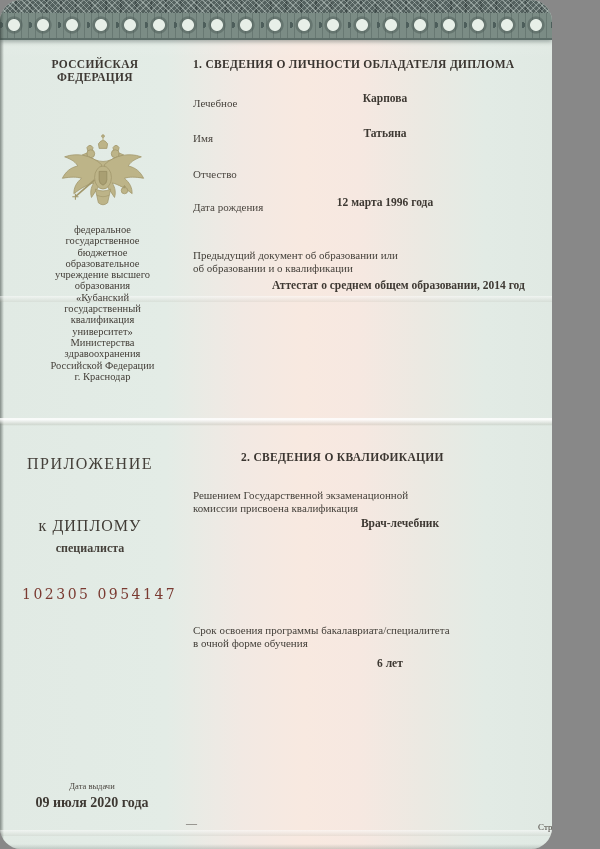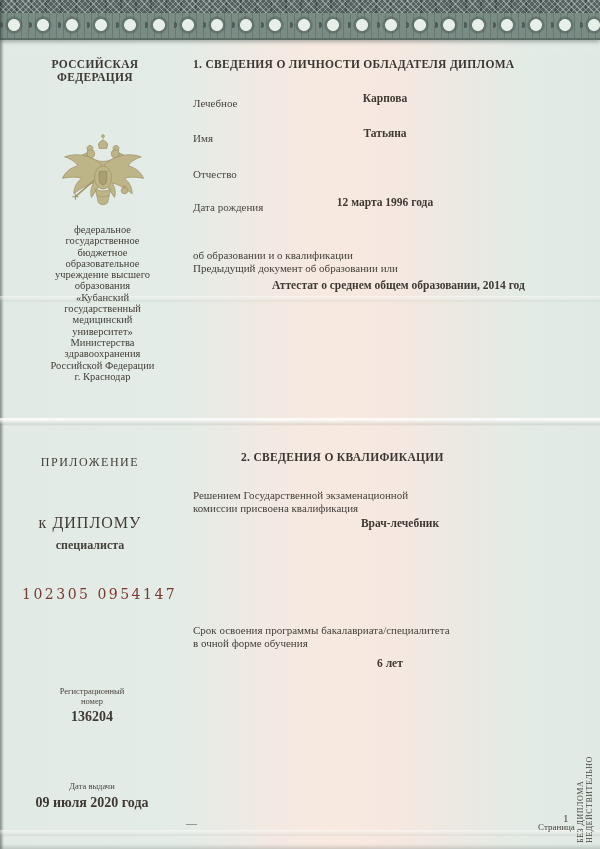--- a/index.html
+++ b/index.html
@@ -1,22 +1,23 @@
 <!DOCTYPE html>
 <html><head>
 <meta charset="utf-8">
 <style>
   html,body{margin:0;padding:0;background:#888;}
   .page{
-    position:relative;width:600px;height:849px;overflow:hidden;
+    position:relative;width:552px;height:849px;overflow:hidden;
     font-family:"Liberation Serif","DejaVu Serif",serif;
     color:#44403a;
     background:
       linear-gradient(180deg, rgba(255,255,255,.25) 0, rgba(255,255,255,0) 60px),
       linear-gradient(90deg,#e1eae4 0%,#e3ece6 30%,#f2e9e3 44%,#f8e9e0 55%,#f6e8e1 65%,#ebe9e2 77%,#e2ebe5 88%,#e0e9e3 100%);
+    border-radius: 21px;
   }
   
   .border-top{position:absolute;top:0;left:0;right:0;height:40px;}
   .lace{
     height:13px;background-color:#54615f;
     background-image:
       repeating-linear-gradient(45deg, rgba(226,238,232,.38) 0 1px, rgba(0,0,0,0) 1px 4px),
       repeating-linear-gradient(-45deg, rgba(226,238,232,.30) 0 1px, rgba(0,0,0,0) 1px 4px),
       repeating-linear-gradient(90deg, rgba(30,40,40,.35) 0 2px, rgba(0,0,0,0) 2px 15px);
   }
@@ -40,21 +41,21 @@
     background:linear-gradient(180deg,rgba(255,255,255,.5),rgba(140,140,125,.12));}
   
   .abs{position:absolute;}
   .ctr{text-align:center;}
   .small{font-size:11px;line-height:13px;}
   .label{font-size:11px;color:#4a453f;}
   .value{font-size:11.5px;font-weight:bold;color:#3e3933;}
   .sec-title{font-size:11.5px;font-weight:bold;letter-spacing:.3px;color:#3b3631;}
   .country{font-size:11.5px;font-weight:bold;line-height:13px;letter-spacing:.3px;color:#3d3833;}
   .inst{font-size:10.5px;line-height:11.3px;color:#45403a;text-align:center;}
-  .suppl-1{font-size:12px;letter-spacing:1.5px;color:#45403a;}
+  .suppl-1{font-size:16px;letter-spacing:1.5px;color:#45403a;}
   .suppl-2{font-size:16px;letter-spacing:1px;color:#413c36;margin-top:44px;}
   .suppl-3{font-size:12px;font-weight:bold;color:#45403a;}
   .serial{font-family:"DejaVu Serif",serif;font-size:14px;letter-spacing:2.5px;color:#7a3a31;}
   .tiny{font-size:8.5px;line-height:10px;color:#4a453f;}
   .num-big{font-size:14px;font-weight:bold;color:#3e3933;}
   .side-note{
     font-size:8px;letter-spacing:.5px;color:#46453f;
     writing-mode:vertical-rl;transform:rotate(180deg);
   }
   .pagefoot{font-size:9px;color:#4a453f;}
@@ -120,63 +121,58 @@
 
   <div class="abs ctr inst" style="left:15px;top:224px;width:175px;">
     <div>федеральное</div>
     <div>государственное</div>
     <div>бюджетное</div>
     <div>образовательное</div>
     <div>учреждение высшего</div>
     <div>образования</div>
     <div>«Кубанский</div>
     <div>государственный</div>
-    <div>медицинский</div>
+    <div>квалификация</div>
     <div>университет»</div>
     <div>Министерства</div>
     <div>здравоохранения</div>
     <div>Российской Федерации</div>
     <div>г. Краснодар</div>
   </div>
 
   <div class="abs ctr" style="left:15px;top:455px;width:150px;">
     <div class="suppl-1">ПРИЛОЖЕНИЕ</div>
     <div class="suppl-2">к ДИПЛОМУ</div>
     <div class="suppl-3" style="margin-top:6px;">специалиста</div>
   </div>
 
   <div class="abs serial" style="left:22px;top:586px;">102305 0954147</div>
 
-  <div class="abs ctr" style="left:17px;top:686px;width:150px;">
-    <div class="tiny">Регистрационный</div>
-    <div class="tiny">номер</div>
-    <div class="num-big" style="margin-top:3px;">136204</div>
-  </div>
 
   <div class="abs ctr" style="left:17px;top:781px;width:150px;">
     <div class="tiny">Дата выдачи</div>
     <div class="num-big" style="margin-top:4px;">09 июля 2020 года</div>
   </div>
 
   <div class="abs sec-title" style="left:193px;top:58px;">1. СВЕДЕНИЯ О ЛИЧНОСТИ ОБЛАДАТЕЛЯ ДИПЛОМА</div>
 
   <div class="abs label" style="left:193px;top:97px;">Лечебное</div>
   <div class="abs value ctr" style="left:295px;top:92px;width:180px;">Карпова</div>
 
   <div class="abs label" style="left:193px;top:132px;">Имя</div>
   <div class="abs value ctr" style="left:295px;top:127px;width:180px;">Татьяна</div>
 
   <div class="abs label" style="left:193px;top:168px;">Отчество</div>
 
   <div class="abs label" style="left:193px;top:201px;">Дата рождения</div>
   <div class="abs value ctr" style="left:295px;top:196px;width:180px;">12 марта 1996 года</div>
 
   <div class="abs small" style="left:193px;top:249px;">
+    <div>Предыдущий документ об образовании или</div>
     <div>об образовании и о квалификации</div>
-    <div>Предыдущий документ об образовании или</div>
   </div>
   <div class="abs value" style="left:272px;top:279px;">Аттестат о среднем общем образовании, 2014 год</div>
 
   <div class="abs sec-title" style="left:193px;top:451px;margin-left:48px;">2. СВЕДЕНИЯ О КВАЛИФИКАЦИИ</div>
 
   <div class="abs small" style="left:193px;top:489px;">
     <div>Решением Государственной экзаменационной</div>
     <div>комиссии присвоена квалификация</div>
   </div>
 

